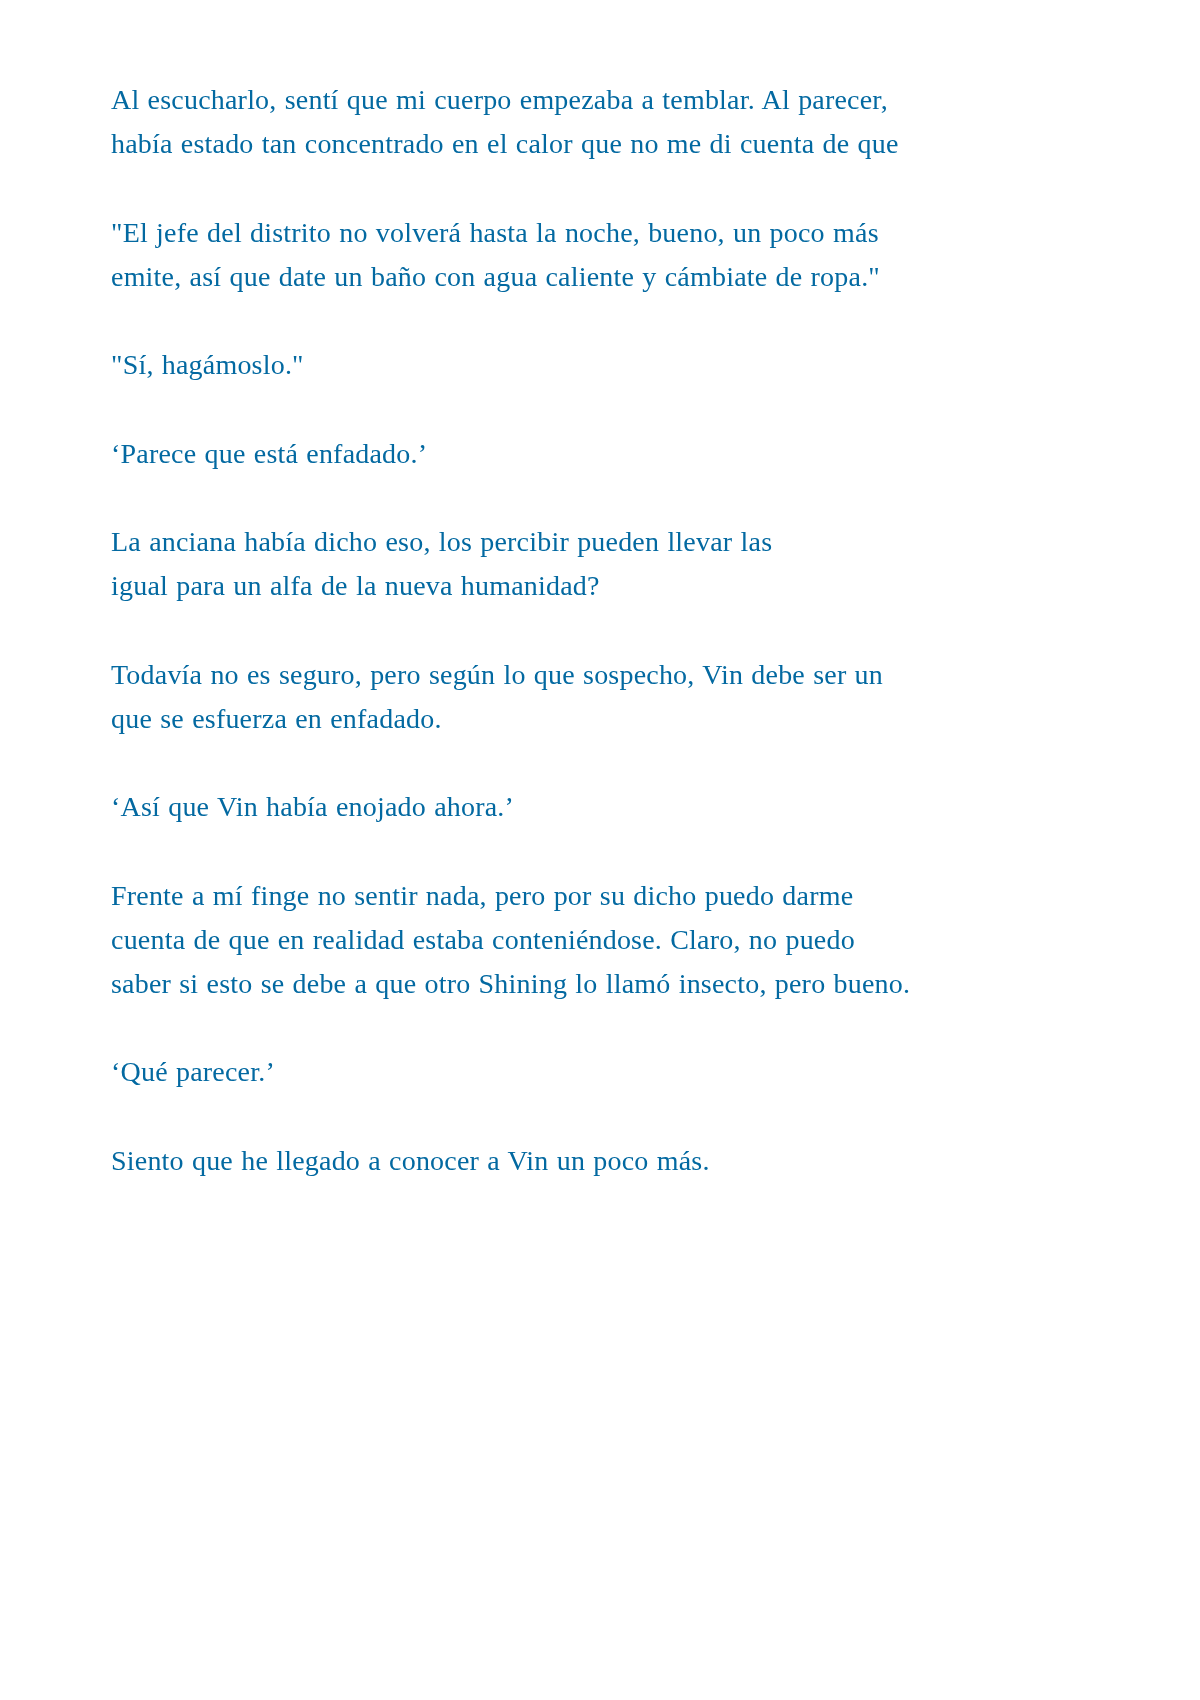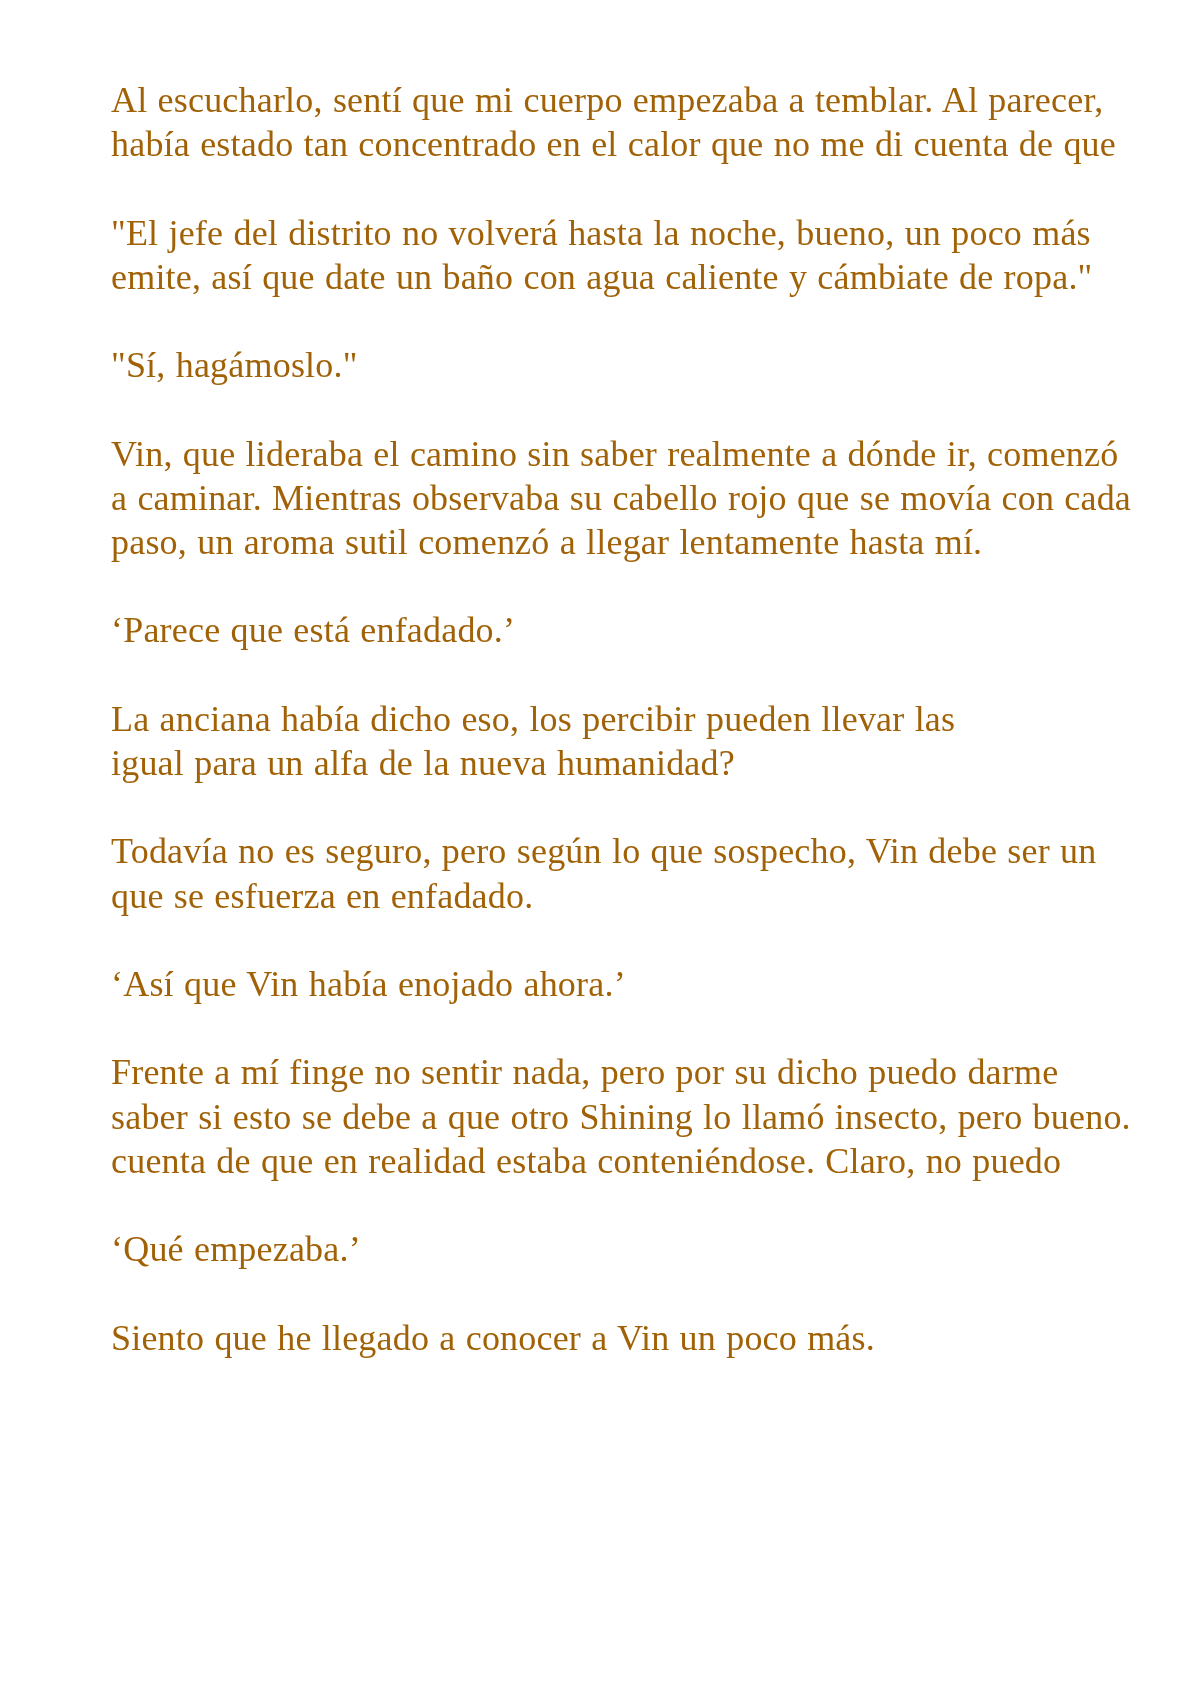--- a/index.html
+++ b/index.html
@@ -12,23 +12,23 @@
       height: 1700px;
       overflow: hidden;
       position: relative;
     }
     .page {
       position: absolute;
       left: 111px;
       top: 78px;
       width: 980px;
       font-family: "Liberation Serif", "DejaVu Serif", serif;
-      font-size: 36px;
+      font-size: 28px;
       line-height: 44.2px;
-      color: #a16207;
+      color: #0369a1;
       letter-spacing: 0.2px;
       word-spacing: 1px;
     }
     .para {
       margin: 0 0 44.2px 0;
       padding: 0;
     }
     .line {
       display: block;
       white-space: nowrap;
@@ -46,25 +46,20 @@
 
   <p class="para">
     <span class="line">"El jefe del distrito no volverá hasta la noche, bueno, un poco más</span>
     <span class="line">emite, así que date un baño con agua caliente y cámbiate de ropa."</span>
   </p>
 
   <p class="para">
     <span class="line">"Sí, hagámoslo."</span>
   </p>
 
-  <p class="para">
-    <span class="line">Vin, que lideraba el camino sin saber realmente a dónde ir, comenzó</span>
-    <span class="line">a caminar. Mientras observaba su cabello rojo que se movía con cada</span>
-    <span class="line">paso, un aroma sutil comenzó a llegar lentamente hasta mí.</span>
-  </p>
 
   <p class="para">
     <span class="line">‘Parece que está enfadado.’</span>
   </p>
 
   <p class="para">
     <span class="line">La anciana había dicho eso, los percibir pueden llevar las</span>
     <span class="line">igual para un alfa de la nueva humanidad?</span>
   </p>
 
@@ -72,25 +67,25 @@
     <span class="line">Todavía no es seguro, pero según lo que sospecho, Vin debe ser un</span>
     <span class="line">que se esfuerza en enfadado.</span>
   </p>
 
   <p class="para">
     <span class="line">‘Así que Vin había enojado ahora.’</span>
   </p>
 
   <p class="para">
     <span class="line">Frente a mí finge no sentir nada, pero por su dicho puedo darme</span>
+    <span class="line">cuenta de que en realidad estaba conteniéndose. Claro, no puedo</span>
     <span class="line">saber si esto se debe a que otro Shining lo llamó insecto, pero bueno.</span>
-    <span class="line">cuenta de que en realidad estaba conteniéndose. Claro, no puedo</span>
   </p>
 
   <p class="para">
-    <span class="line">‘Qué empezaba.’</span>
+    <span class="line">‘Qué parecer.’</span>
   </p>
 
   <p class="para">
     <span class="line">Siento que he llegado a conocer a Vin un poco más.</span>
   </p>
 
 </div>
 
 </body></html>

